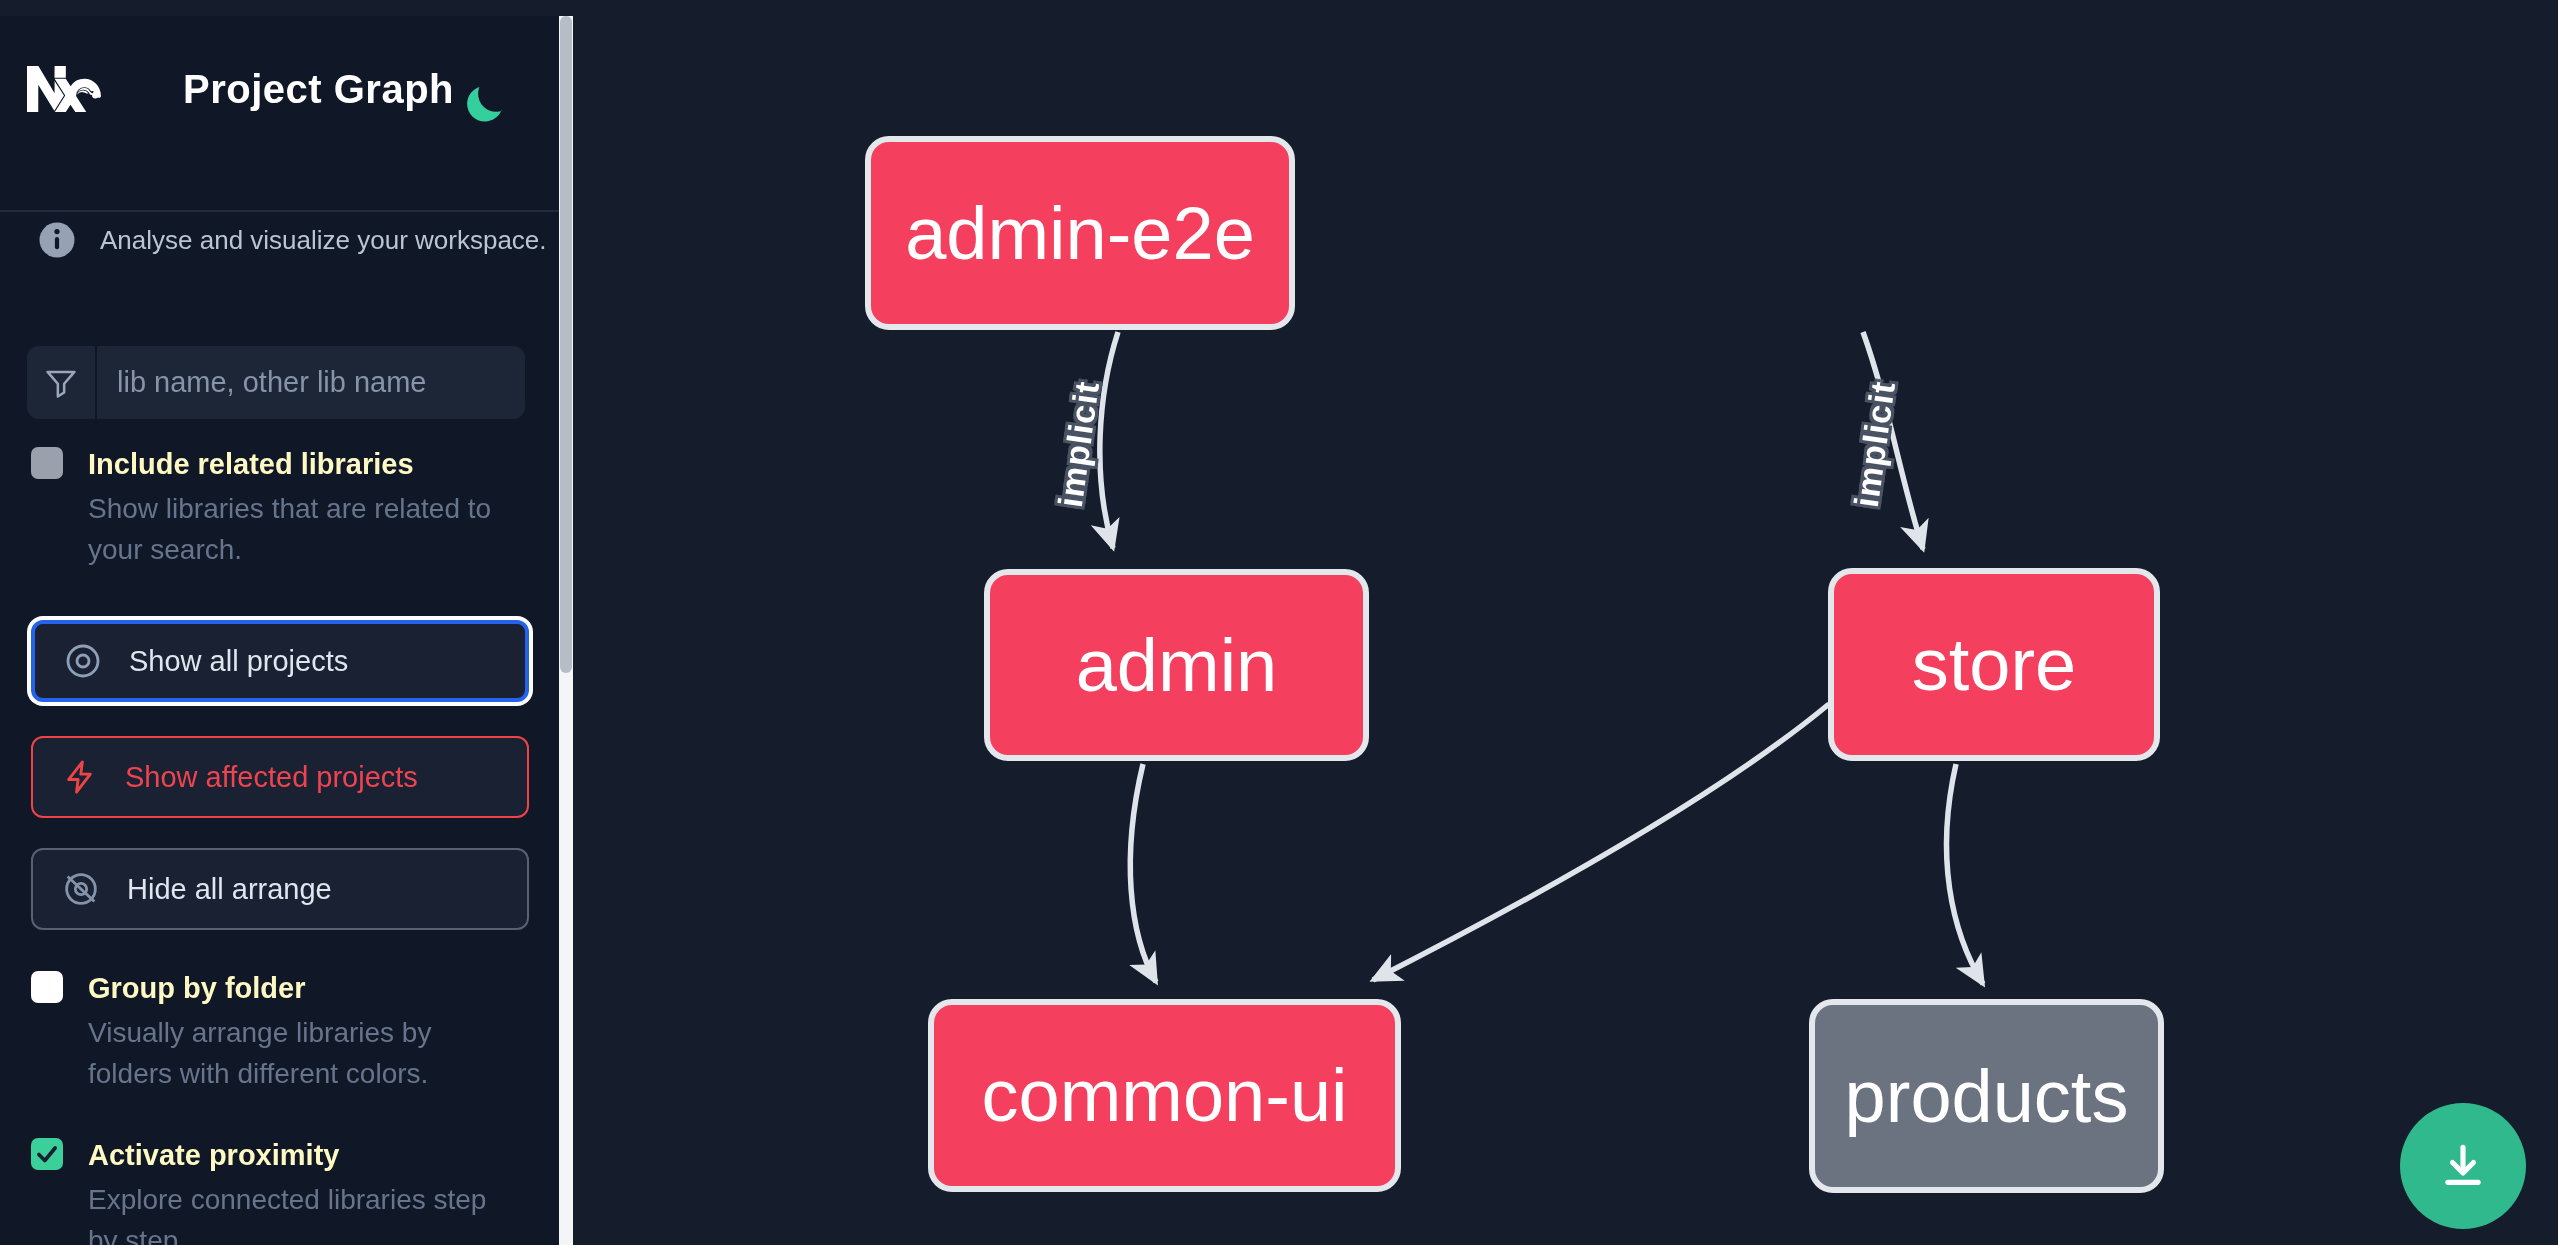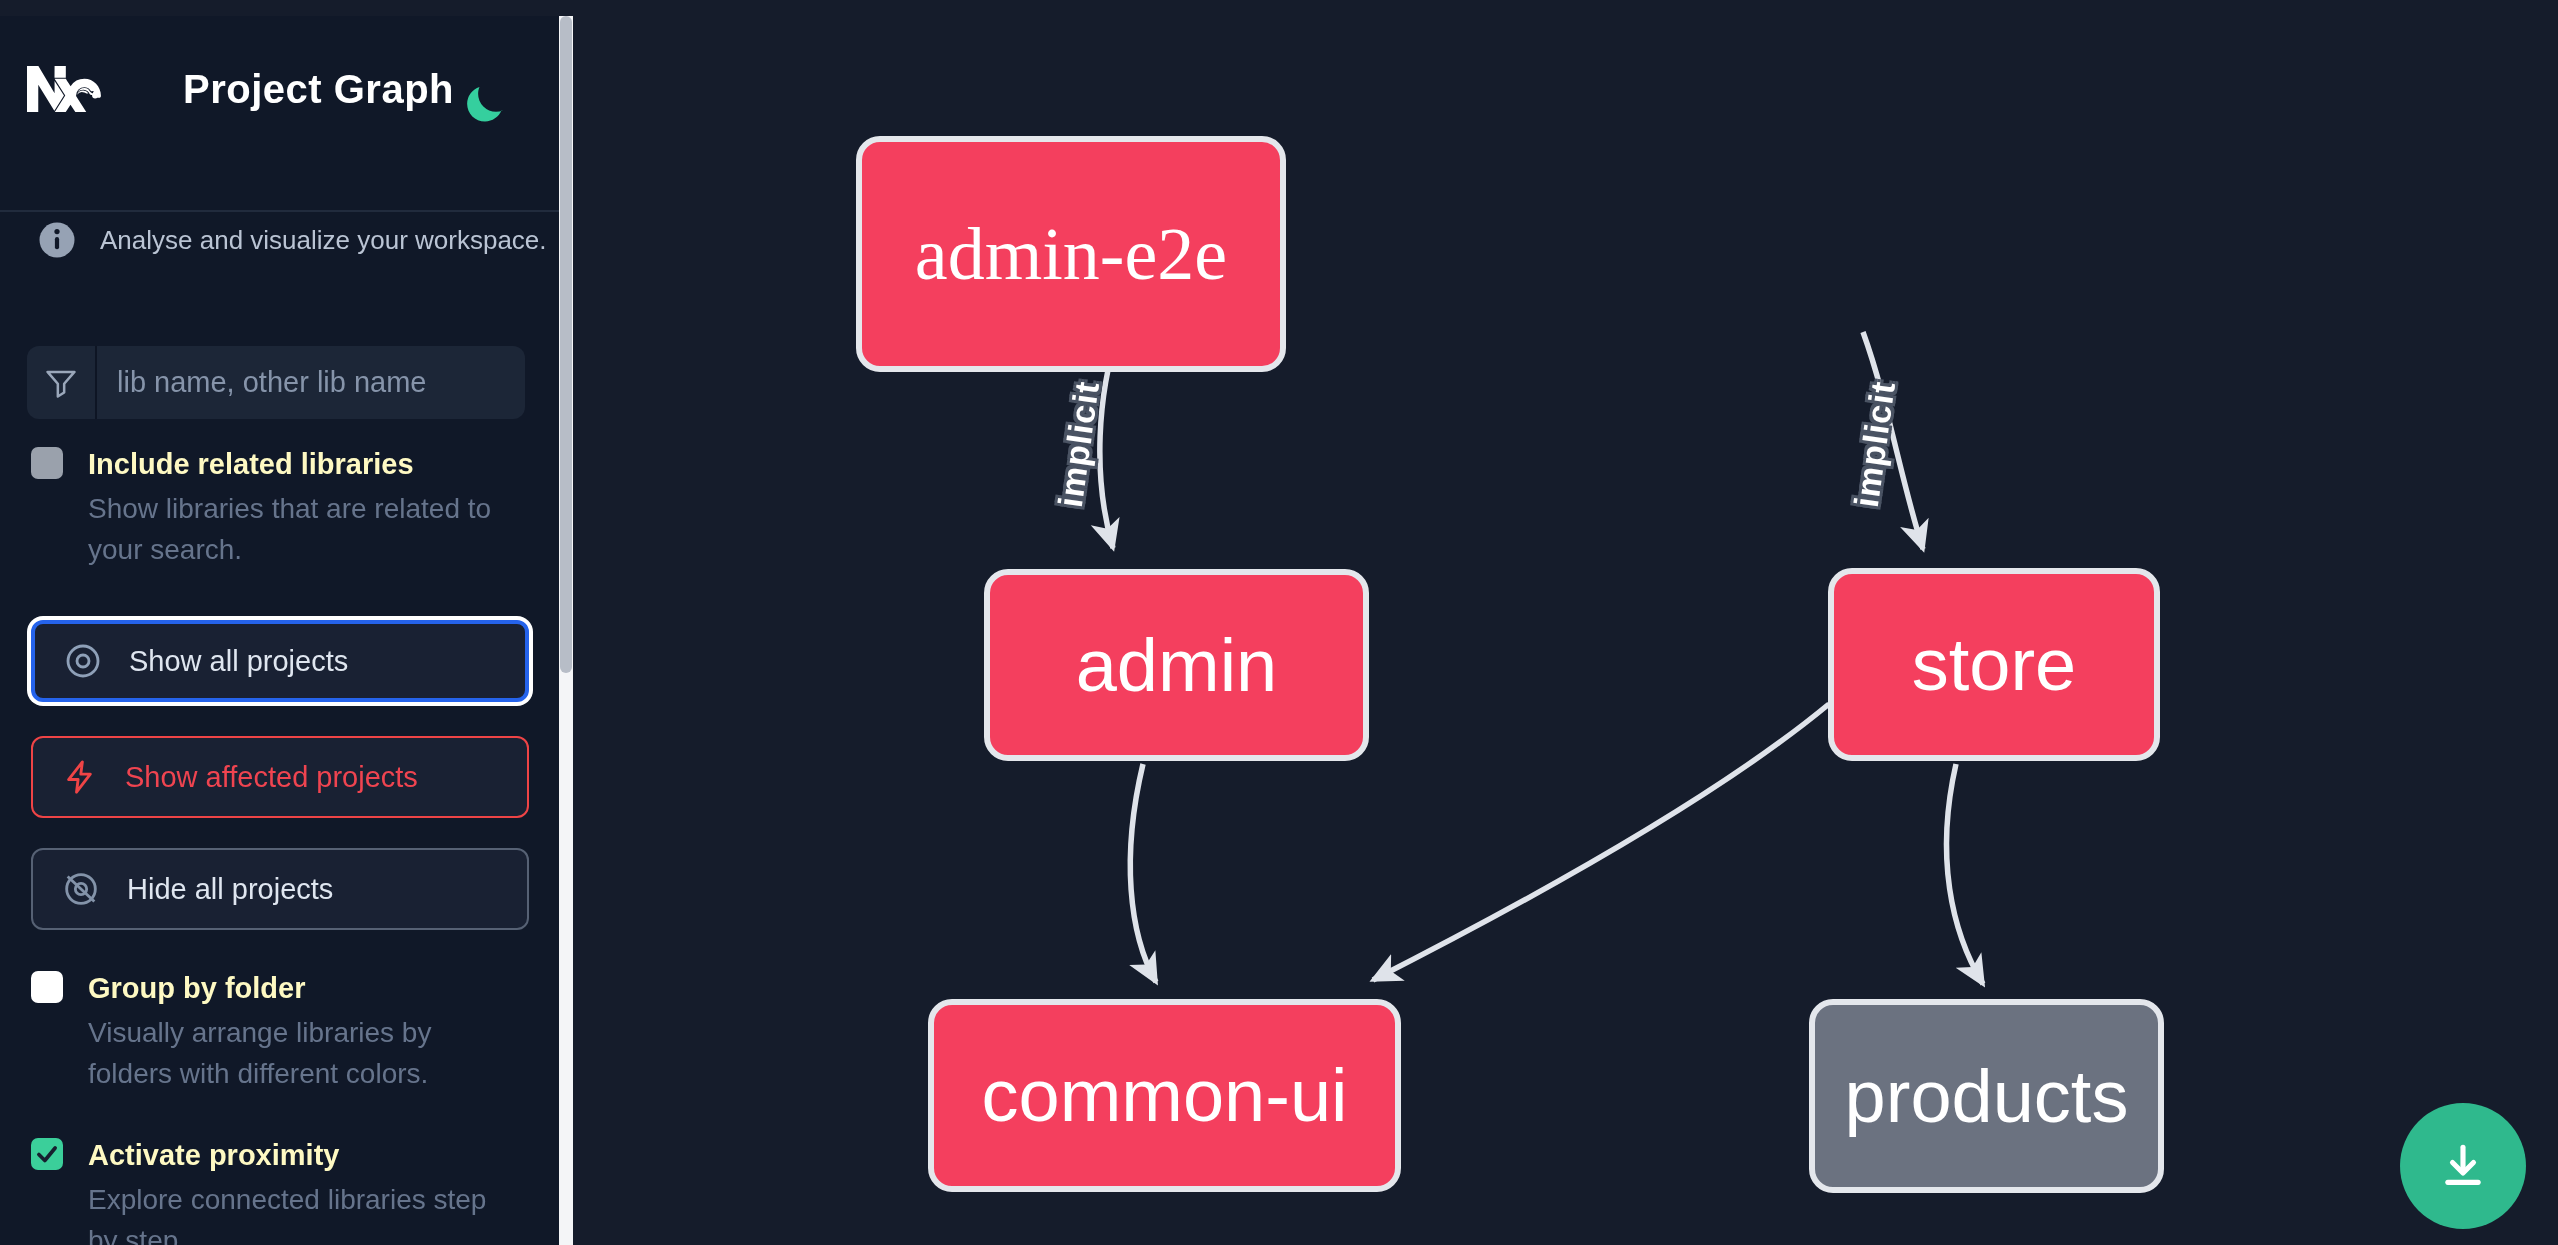--- a/index.html
+++ b/index.html
@@ -134,21 +134,21 @@
       </svg>
       <span>Show affected projects</span>
     </button>
 
     <button class="sb-btn" style="top:832px;">
       <svg width="40" height="40" viewBox="0 0 24 24" fill="none" stroke="#8393a9" stroke-width="1.7">
         <circle cx="12" cy="12" r="8.6"></circle>
         <circle cx="12" cy="12" r="3.4"></circle>
         <line x1="4" y1="4.5" x2="20" y2="19.5"></line>
       </svg>
-      <span>Hide all projects</span>
+      <span>Hide all arrange</span>
     </button>
 
     <div class="opt-row" style="top:1119px;">
       <div class="checkbox green">
         <svg width="26" height="26" viewBox="0 0 24 24" fill="none" stroke="#17202f" stroke-width="3.4" stroke-linecap="round" stroke-linejoin="round">
           <path d="M4.5 12.5 10 18 19.5 6.5"></path>
         </svg>
       </div>
       <div>
         <div class="opt-label">Activate proximity</div>
@@ -188,21 +188,21 @@
         <path d="M1290,316 C1315,385 1328,465 1350,533" marker-end="url(#arrow)"></path>
         <path d="M570,748 C548,840 556,918 583,966" marker-end="url(#arrow)"></path>
         <path d="M1256,688 C1145,780 965,880 800,964" marker-end="url(#arrow)"></path>
         <path d="M1383,748 C1362,840 1378,915 1410,968" marker-end="url(#arrow)"></path>
       </g>
     </svg>
 
     <div class="edge-label" style="left:506px; top:428px;">implicit</div>
     <div class="edge-label" style="left:1302px; top:428px;">implicit</div>
 
-    <div class="node" style="left:283px; top:120px; width:430px; height:236px;font-family:Liberation Serif, serif;">
+    <div class="node" style="left:292px; top:120px; width:430px; height:194px;">
       <span>admin-e2e</span>
     </div>
 
 
     <div class="node" style="left:1255px; top:552px; width:332px; height:193px;">
       <span>store</span>
     </div>
 
     <div class="node" style="left:411px; top:553px; width:385px; height:192px;">
       <span>admin</span>

